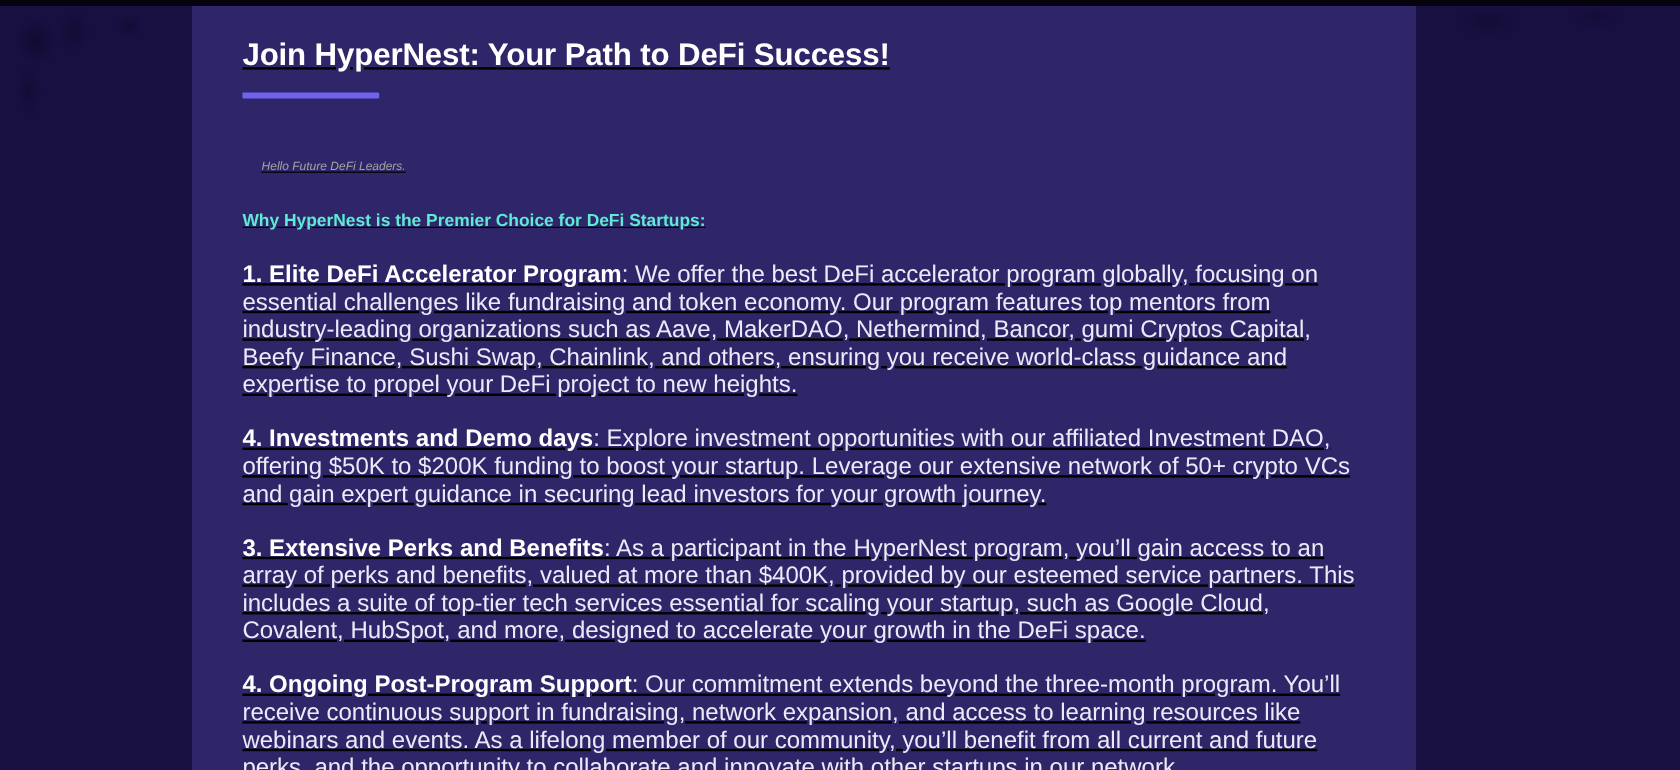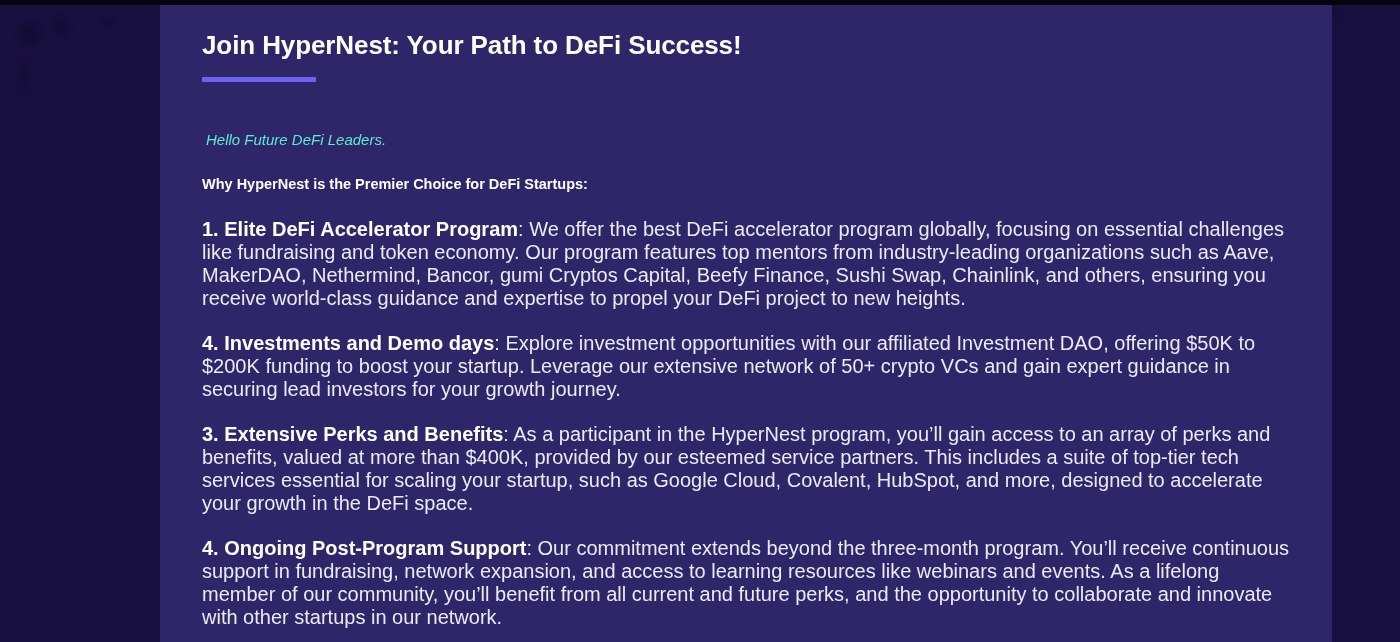--- a/index.html
+++ b/index.html
@@ -49,26 +49,27 @@
     width: 1400px;
     height: 5px;
     background: #06030f;
     z-index: 5;
   }
 
   .card {
     position: absolute;
     left: 160px;
     top: 5px;
-    width: 1172px;
+    width: 1020px;
     height: 637px;
     background: #2e2668;
     box-sizing: border-box;
     padding: 24px 40px 0 42px;
     overflow: hidden;
+    text-decoration: underline;
   }
 
   .card-title {
     margin: 0;
     padding: 0;
     font-size: 26px;
     font-weight: bold;
     line-height: 32px;
     color: #ffffff;
     letter-spacing: -0.1px;
@@ -80,33 +81,33 @@
     height: 5px;
     background: #6f62f0;
     border-radius: 1px;
   }
 
   .body-block {
     margin-top: 46px;
   }
 
   .intro {
-    margin: 4px;
+    margin: 16px;
     font-style: italic;
-    font-size: 15px;
+    font-size: 10px;
     line-height: 23px;
-    color: #5eead4;
+    color: #a3a3a3;
   }
 
   .subhead {
     margin: 22px 0 0 0;
     font-size: 14.5px;
     line-height: 23px;
     font-weight: bold;
-    color: #ffffff;
+    color: #5eead4;
   }
 
   .section {
     margin: 22px 0 0 0;
     font-size: 20px;
     line-height: 23px;
     color: #eceaf8;
   }
 
   .section .label {

